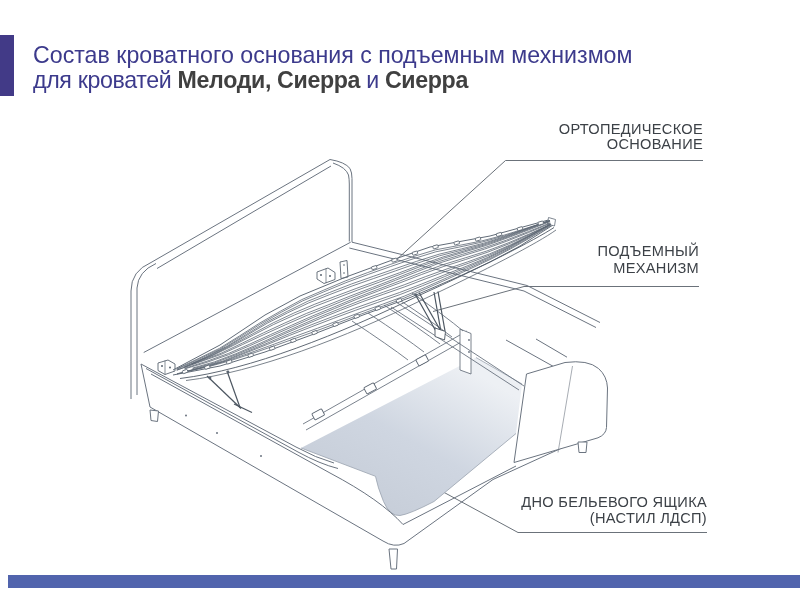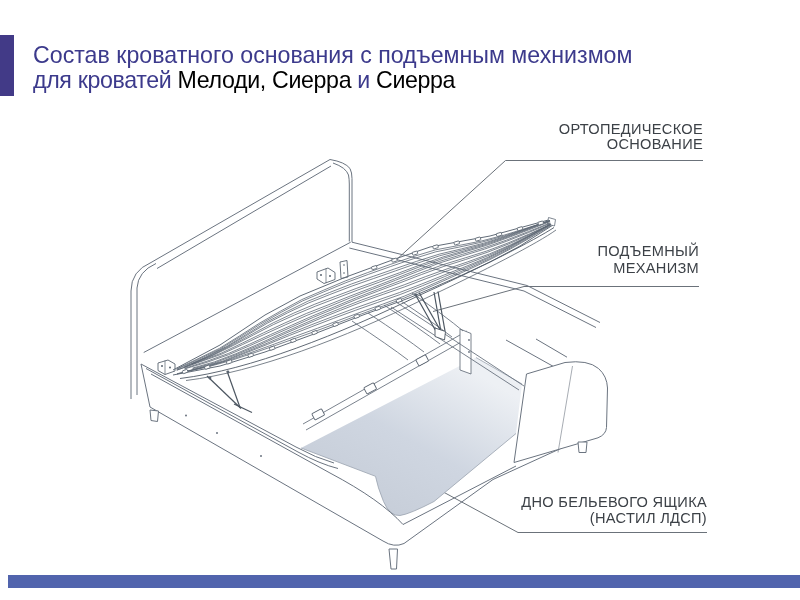--- a/index.html
+++ b/index.html
@@ -1,20 +1,20 @@
 <!DOCTYPE html>
 <html><head>
 <meta charset="utf-8">
 <style>
   html,body{margin:0;padding:0;}
   body{width:800px;height:600px;background:#ffffff;font-family:"Liberation Sans",sans-serif;overflow:hidden;}
   .stage{position:relative;width:800px;height:600px;padding-left:8px;}
   .accent{position:absolute;left:0;top:34.5px;width:13.5px;height:61px;background:#423a87;}
   .title{position:absolute;left:33px;top:43px;font-size:23.2px;line-height:25.2px;color:#3c3a8c;font-weight:500;letter-spacing:0;}
-  .title .red{color:#000000;}
+  .title .red{color:#404040;font-weight:bold;}
   .foot{position:absolute;left:8px;top:575px;width:792px;height:13px;background:#5164ad;}
   svg{position:absolute;left:0;top:0;}
 </style>
 </head>
 <body>
 <div class="stage">
   <div class="accent"></div>
   <div class="title">Состав кроватного основания с подъемным мехнизмом<br><span style="letter-spacing:-0.35px">для кроватей <span class="red">Мелоди, Сиерра</span> и <span class="red">Сиерра</span></span></div>
   <div class="foot"></div>
   <svg width="800" height="600" viewBox="0 0 800 600" fill="none">

